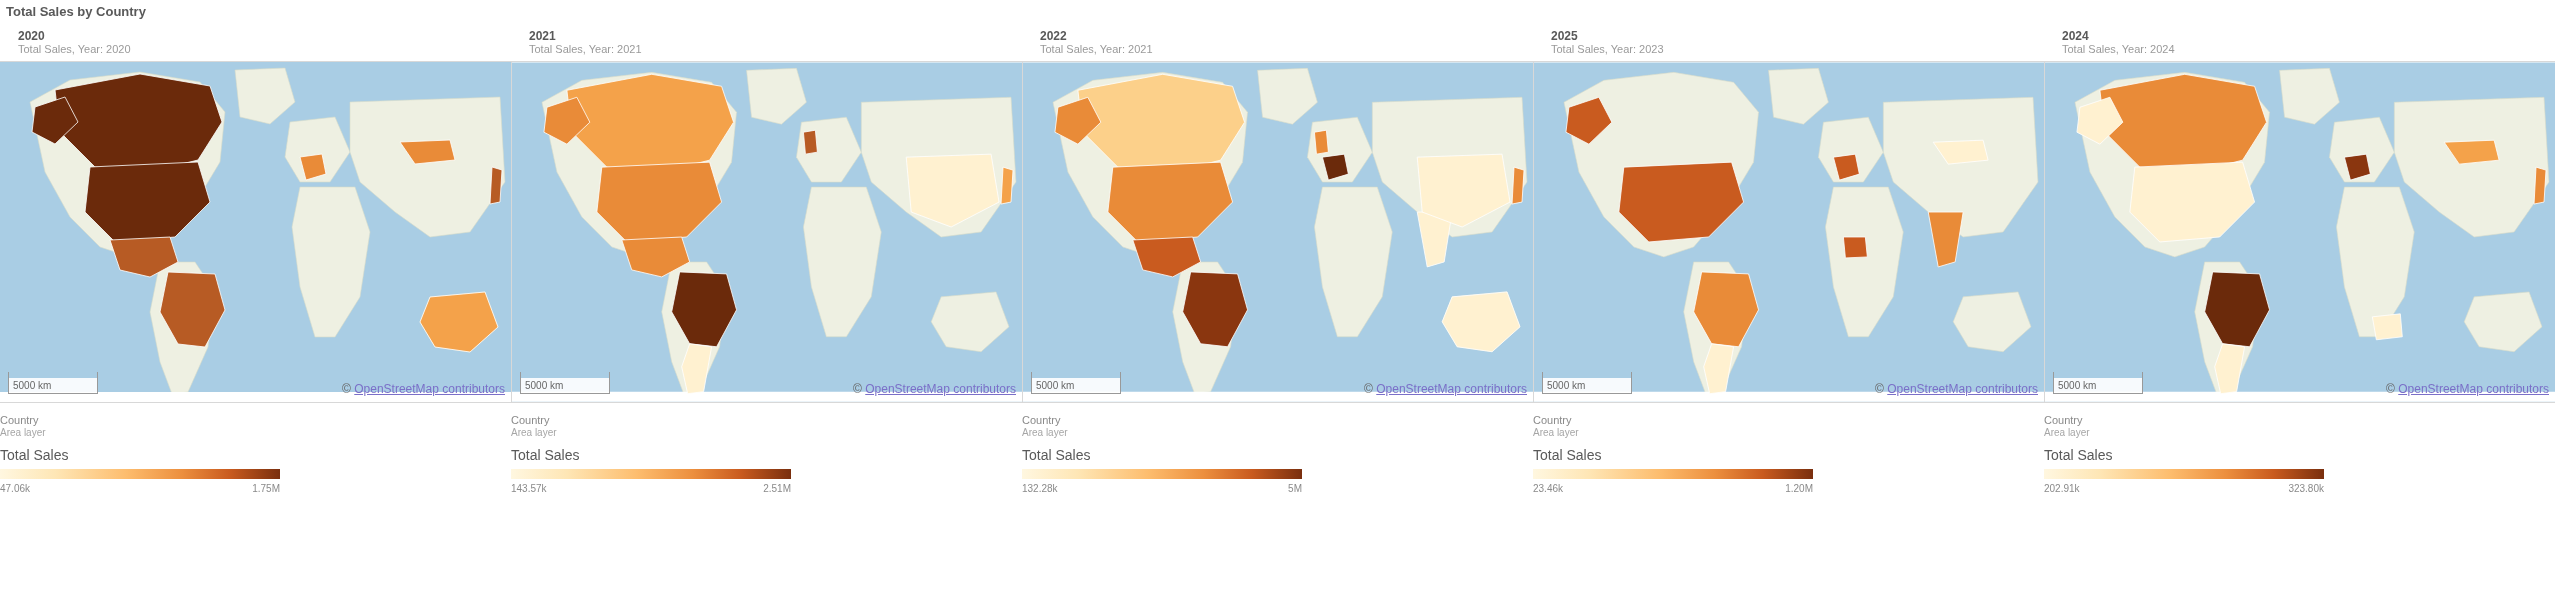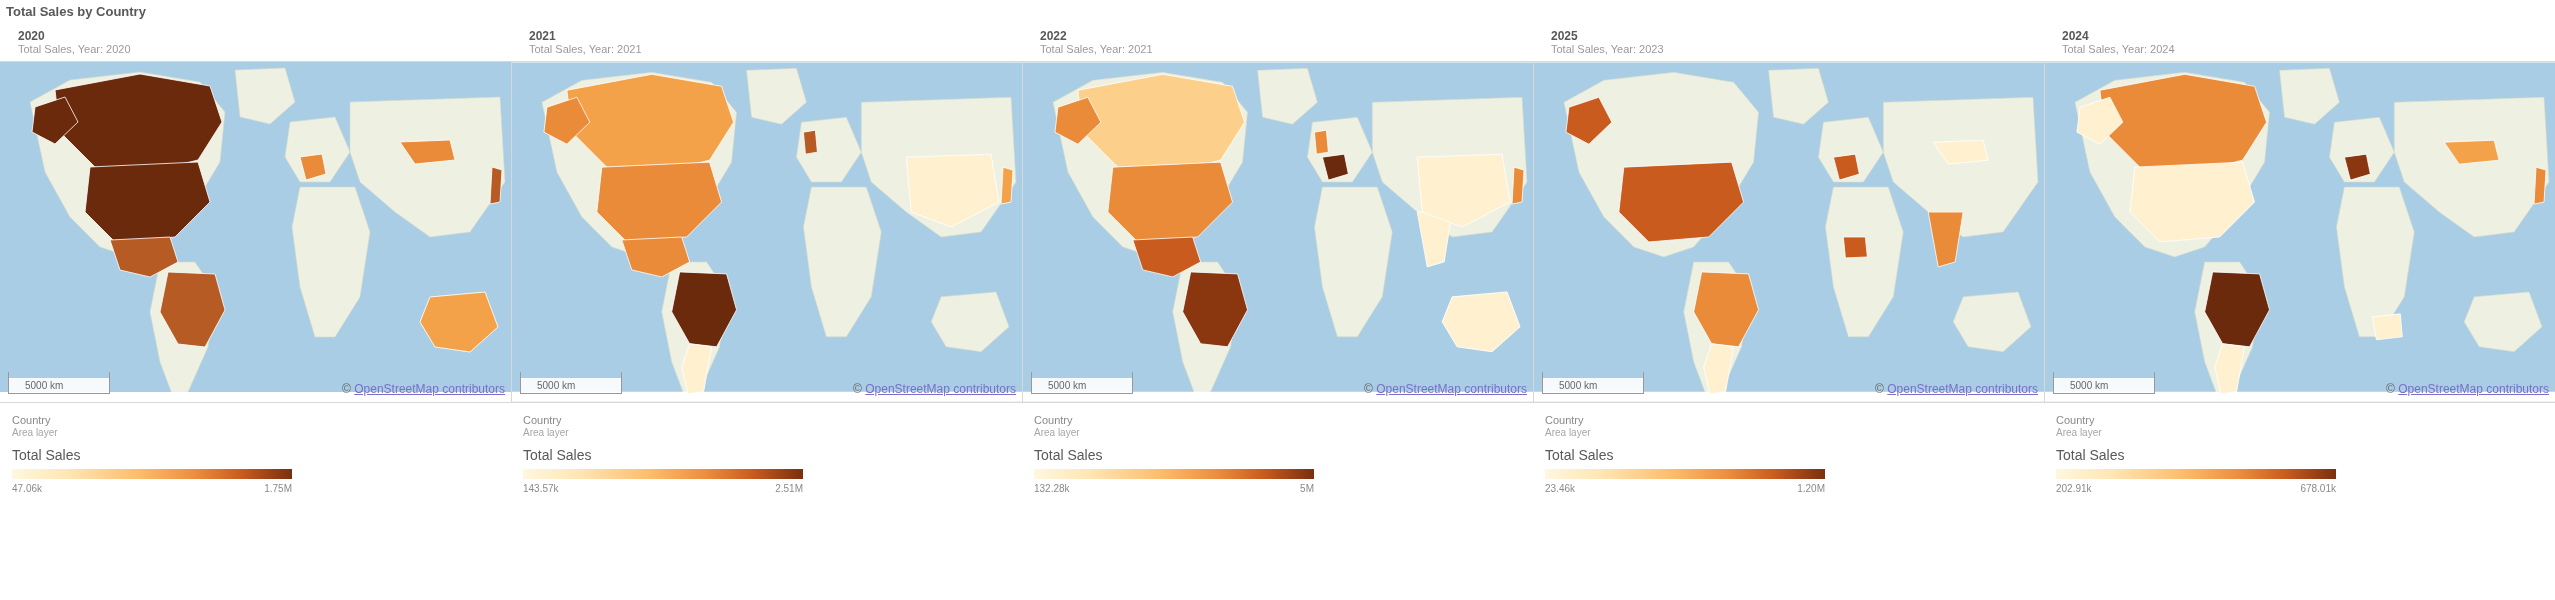--- a/index.html
+++ b/index.html
@@ -52,21 +52,21 @@
     height: 100%;
     display: block;
   }
   .scale-bar {
     position: absolute;
     left: 8px;
     bottom: 8px;
     background: rgba(255,255,255,0.9);
     border: 1px solid #999;
     border-top: none;
-    padding: 1px 4px 0 16px;
+    padding: 1px 4px 0 4px;
     font-size: 10px;
     color: #666;
     line-height: 14px;
     min-width: 80px;
     text-align: left;
   }
   .scale-bar::before, .scale-bar::after {
     content: "";
     position: absolute;
     width: 1px;
@@ -82,21 +82,21 @@
     bottom: 6px;
     font-size: 12px;
     color: #666;
   }
   .attribution a {
     color: #7a6fc8;
     text-decoration: underline;
     cursor: pointer;
   }
   .legend {
-    padding: 10px 8px 12px 12px;
+    padding: 10px 8px 12px 0;
   }
   .legend-layer-label {
     font-size: 11px;
     color: #8a8a8a;
     line-height: 14px;
   }
   .legend-area-layer {
     font-size: 10px;
     color: #a6a6a6;
     line-height: 12px;
@@ -280,21 +280,21 @@
           <div class="scale-bar">5000 km</div>
           <div class="attribution"><span>© </span><a>OpenStreetMap contributors</a></div>
         </div>
         <div class="legend">
           <div class="legend-layer-label">Country</div>
           <div class="legend-area-layer">Area layer</div>
           <div class="legend-metric">Total Sales</div>
           <div class="legend-gradient"></div>
           <div class="legend-values">
             <span>202.91k</span>
-            <span>678.01k</span>
+            <span>323.80k</span>
           </div>
         </div>
       </div>
     </div>
 </div>
 
 <svg width="0" height="0" style="position:absolute">
   <defs>
 
     <symbol id="ocean" viewBox="0 0 511 340">

